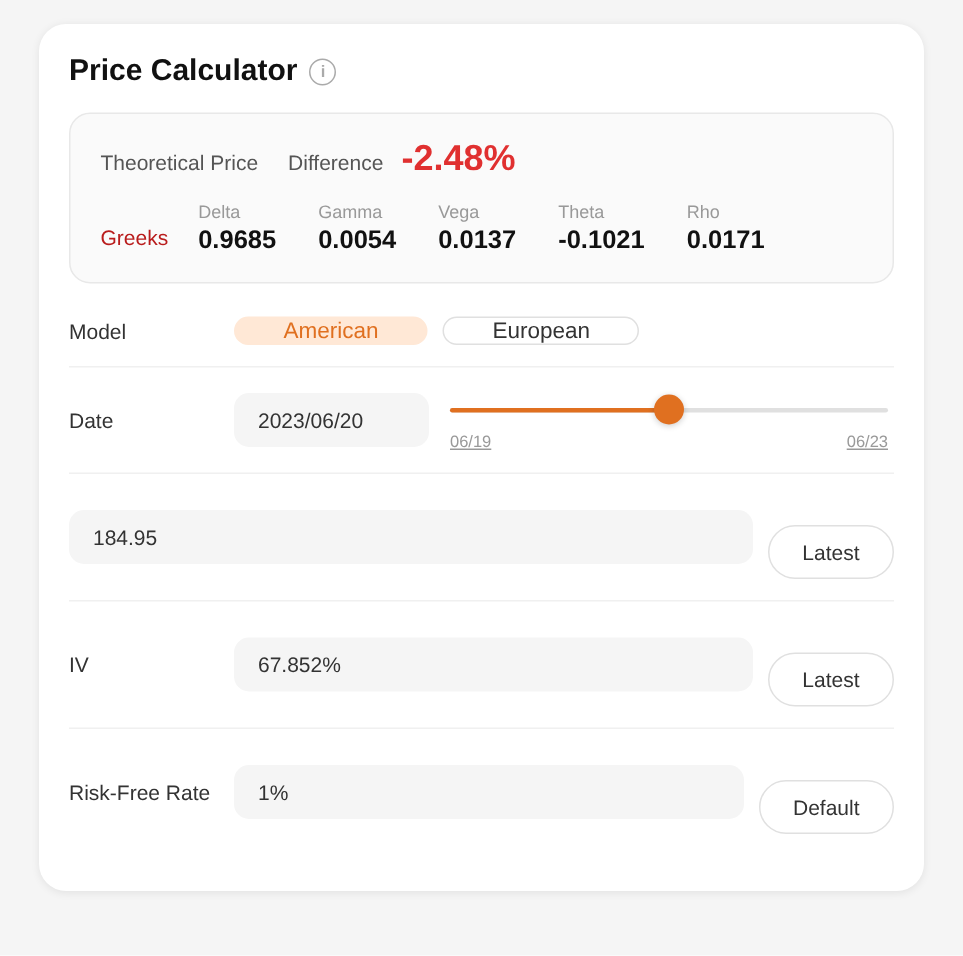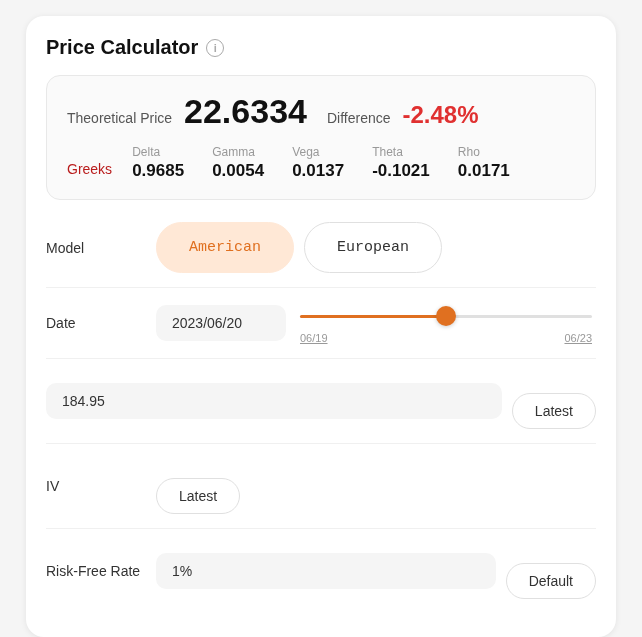--- a/index.html
+++ b/index.html
@@ -128,29 +128,28 @@
       flex-shrink: 0;
     }
     .form-controls {
       flex: 1;
       display: flex;
       align-items: center;
       gap: 10px;
     }
     
     .model-btn {
-      padding: 16px 32px;
+      padding: 0 32px;
       border-radius: 30px;
       border: 1.5px solid #e0e0e0;
       font-size: 15px;
       font-weight: 500;
       cursor: pointer;
       background: #fff;
       color: #333;
-      font-family: Liberation Mono, monospace;
     }
     .model-btn.active {
       background: #ffe8d6;
       border-color: #ffe8d6;
       color: #e07020;
     }
     
     .date-input-box {
       background: #f5f5f5;
       border: none;
@@ -236,21 +235,20 @@
 
 <div class="card">
   <div class="page-title">
     <span>Price Calculator</span>
     <span class="info-icon">i</span>
   </div>
 
   <div class="summary-box">
     <div class="price-row">
       <span class="theoretical-label">Theoretical Price</span>
-      <span class="theoretical-value">22.6334</span>
       <span class="difference-label">Difference</span>
       <span class="difference-value">-2.48%</span>
     </div>
     <div class="greeks-row">
       <span class="greeks-label">Greeks</span>
       <div class="greeks-grid" id="greeks-grid">
           <div class="greek-item">
             <span class="greek-name">Delta</span>
             <span class="greek-value">0.9685</span>
           </div>
@@ -306,20 +304,21 @@
     <div class="form-row">
       <div class="form-controls">
         <div class="input-box">184.95</div>
         <button class="action-btn">Latest</button>
       </div>
     </div>
 
     <div class="form-row">
       <span class="form-label">IV</span>
       <div class="form-controls">
+        <div class="input-box">67.852%</div>
         <button class="action-btn">Latest</button>
       </div>
     </div>
 
     <div class="form-row">
       <span class="form-label">Risk-Free Rate</span>
       <div class="form-controls">
         <div class="input-box">1%</div>
         <button class="action-btn">Default</button>
       </div>

